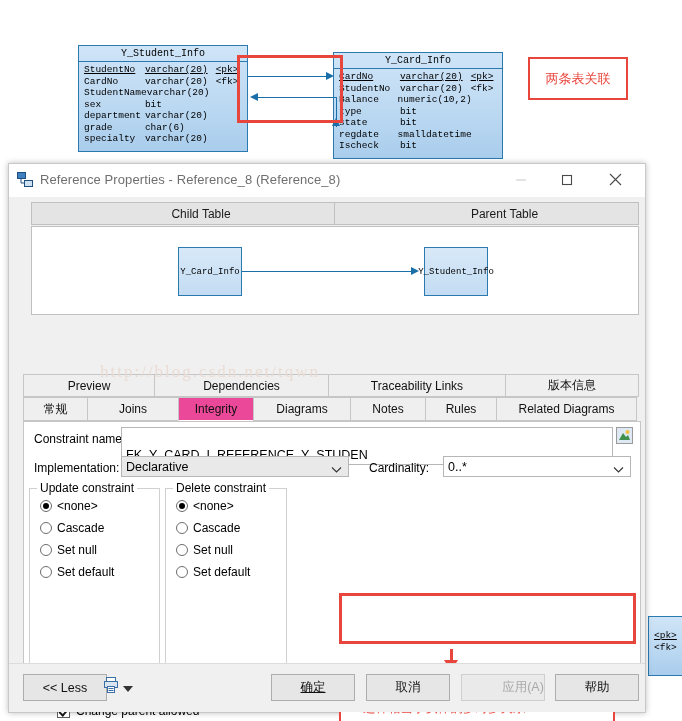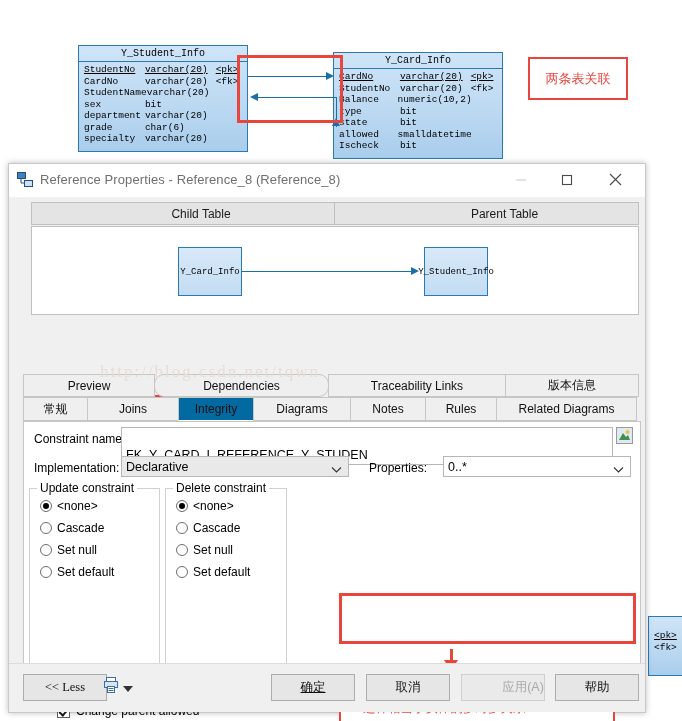--- a/index.html
+++ b/index.html
@@ -88,21 +88,21 @@
   }
 
   
   #tabs{position:absolute;left:14px;top:177px;width:618px;}
   .tabrow{display:flex;}
   .tab{
     border:1px solid #c6c6c6;background:#efefef;box-sizing:border-box;
     height:23px;display:flex;align-items:center;justify-content:center;
     font-size:12px;color:#111;margin-right:-1px;
   }
-  .tab.active{background:#0369a1;border-bottom-color:#ffffff;}
+  .tab.active{background:#ec4899;border-bottom-color:#ffffff;}
   .tabrow2 .tab{height:24px;}
 
   #tabpanel{
     position:absolute;left:14px;top:224px;width:618px;height:279px;
     background:#fff;border:1px solid #c6c6c6;box-sizing:border-box;
   }
 
   .lbl{position:absolute;font-size:12px;color:#000;}
   .txtinput{
     position:absolute;background:#fff;border:1px solid #b6b6b6;box-sizing:border-box;
@@ -174,21 +174,21 @@
   </div>
 
   <div class="pd-table" id="tbl-card" style="left:333px;top:52px;width:170px;height:107px;">
     <div class="pd-title">Y_Card_Info</div>
     <div class="pd-rows">
       <div class="pd-row"><span class="c-name uline">CardNo</span><span class="c-type uline">varchar(20)</span><span class="c-key uline">&lt;pk&gt;</span></div>
       <div class="pd-row"><span class="c-name">StudentNo</span><span class="c-type">varchar(20)</span><span class="c-key">&lt;fk&gt;</span></div>
       <div class="pd-row"><span class="c-name">Balance</span><span class="c-type">numeric(10,2)</span><span class="c-key"></span></div>
       <div class="pd-row"><span class="c-name">type</span><span class="c-type">bit</span><span class="c-key"></span></div>
       <div class="pd-row"><span class="c-name">state</span><span class="c-type">bit</span><span class="c-key"></span></div>
-      <div class="pd-row"><span class="c-name">allowed</span><span class="c-type">smalldatetime</span><span class="c-key"></span></div>
+      <div class="pd-row"><span class="c-name">regdate</span><span class="c-type">smalldatetime</span><span class="c-key"></span></div>
       <div class="pd-row"><span class="c-name">Ischeck</span><span class="c-type">bit</span><span class="c-key"></span></div>
     </div>
   </div>
 
   <div class="pd-line" style="left:248px;top:76px;width:80px;height:1px;"></div>
   <div class="arrow-r" style="left:326px;top:72px;"></div>
   <div class="pd-line" style="left:258px;top:97px;width:78px;height:1px;"></div>
   <div class="arrow-l" style="left:250px;top:93px;"></div>
   <div class="pd-line" style="left:336px;top:97px;width:1px;height:30px;"></div>
   <div class="arrow-u" style="left:332px;top:118px;"></div>
@@ -247,21 +247,21 @@
     <div id="preview">
       <div class="mini-table" style="left:146px;top:20px;">Y_Card_Info</div>
       <div class="pd-line" style="left:210px;top:44px;width:173px;height:1px;"></div>
       <div class="arrow-r" style="left:379px;top:40px;"></div>
       <div class="mini-table" style="left:392px;top:20px;">Y_Student_Info</div>
     </div>
 
     <div id="tabs">
       <div class="tabrow tabrow1">
         <div class="tab" style="width:132px;">Preview</div>
-        <div class="tab" style="width:175px;border-radius:10px;">Dependencies</div>
+        <div class="tab" style="width:175px;">Dependencies</div>
         <div class="tab" style="width:178px;">Traceability Links</div>
         <div class="tab" style="width:134px;">版本信息</div>
       </div>
       <div class="tabrow tabrow2">
         <div class="tab" style="width:65px;">常规</div>
         <div class="tab" style="width:92px;">Joins</div>
         <div class="tab active" style="width:76px;">Integrity</div>
         <div class="tab" style="width:98px;">Diagrams</div>
         <div class="tab" style="width:76px;">Notes</div>
         <div class="tab" style="width:72px;">Rules</div>
@@ -284,21 +284,21 @@
       <span class="lbl" style="left:10px;top:39px;">Implementation:</span>
       <div class="combo" style="left:97px;top:34px;width:228px;">
         <span>Declarative</span>
         <span class="chev">
           <svg width="11" height="8" viewBox="0 0 11 8">
               <polyline points="1,1.5 5.5,6 10,1.5" fill="none" stroke="#333" stroke-width="1.1"></polyline>
             </svg>
         </span>
       </div>
 
-      <span class="lbl" style="left:345px;top:39px;">Properties:</span>
+      <span class="lbl" style="left:345px;top:39px;">Cardinality:</span>
       <div class="combo white" style="left:419px;top:34px;width:188px;">
         <span>0..*</span>
         <span class="chev">
           <svg width="11" height="8" viewBox="0 0 11 8">
               <polyline points="1,1.5 5.5,6 10,1.5" fill="none" stroke="#333" stroke-width="1.1"></polyline>
             </svg>
         </span>
       </div>
 
       <div class="group" style="left:5px;top:66px;width:131px;height:190px;">
@@ -358,21 +358,21 @@
     <div class="redbox" style="left:330px;top:396px;width:297px;height:51px;border-width:3px;position:absolute;"></div>
 
     <div class="red-stem" style="left:441px;top:452px;height:14px;"></div>
     <div class="red-arrow-dn" style="left:435px;top:463px;"></div>
     <div class="red-note2" style="left:330px;top:474px;width:276px;height:64px;">
       <div>每条表关联都设置为0：n</div>
       <div>这样相当于实体的多对多关系：n：m</div>
     </div>
 
     <div id="footer">
-      <div class="btn" style="left:14px;top:10px;width:84px;font-family:Liberation Serif, serif;">&lt;&lt; Less</div>
+      <div class="btn" style="left:14px;top:10px;width:84px;">&lt;&lt; Less</div>
       <span style="position:absolute;left:95px;top:13px;">
         <svg width="14" height="16" viewBox="0 0 14 16">
           <rect x="2.5" y="0.5" width="9" height="4" fill="#fff" stroke="#3a6ea5"></rect>
           <rect x="0.5" y="4.5" width="13" height="6" fill="#d8e4f0" stroke="#3a6ea5"></rect>
           <rect x="3.5" y="9.5" width="7" height="6" fill="#fff" stroke="#3a6ea5"></rect>
           <line x1="4.5" y1="11.5" x2="9.5" y2="11.5" stroke="#3a6ea5"></line>
           <line x1="4.5" y1="13.5" x2="9.5" y2="13.5" stroke="#3a6ea5"></line>
         </svg>
       </span>
       <span style="position:absolute;left:114px;top:18px;">

